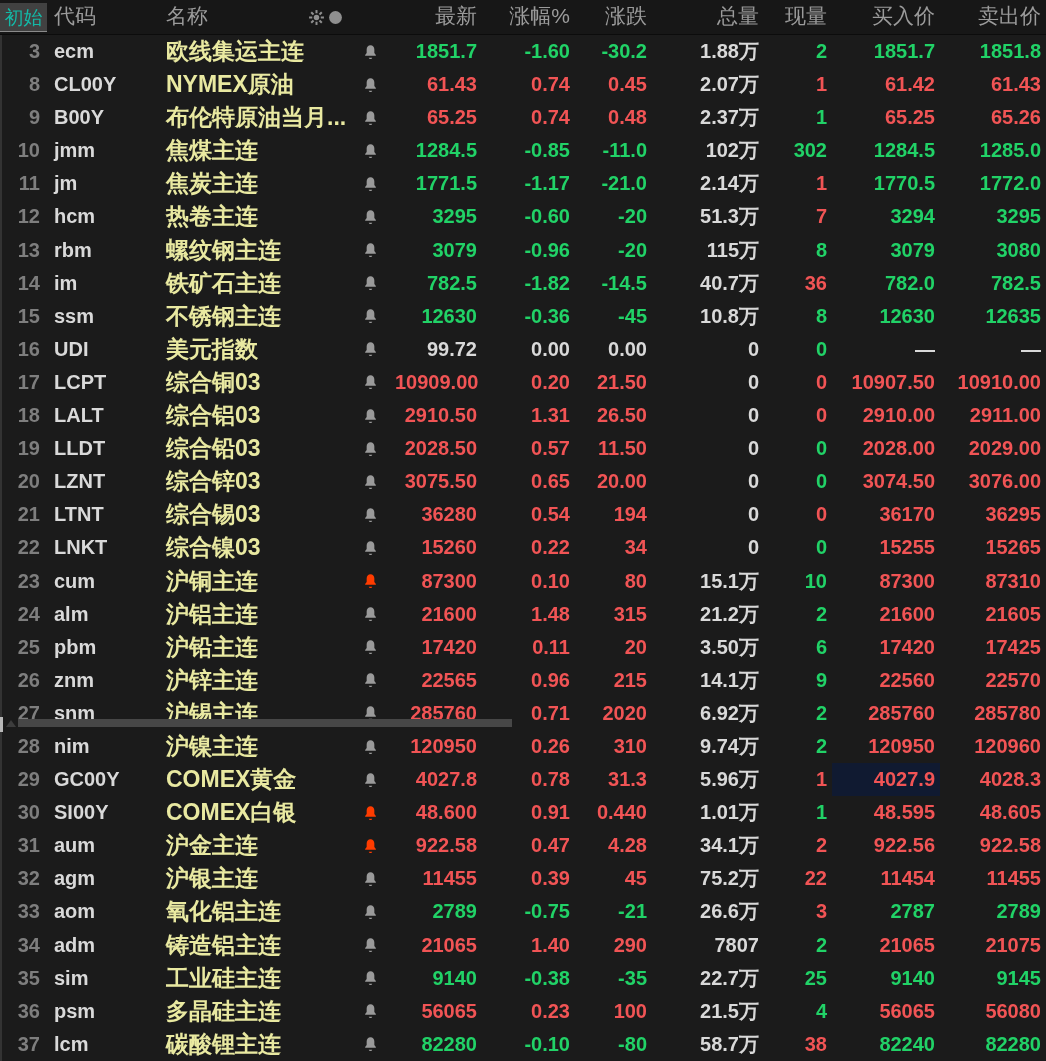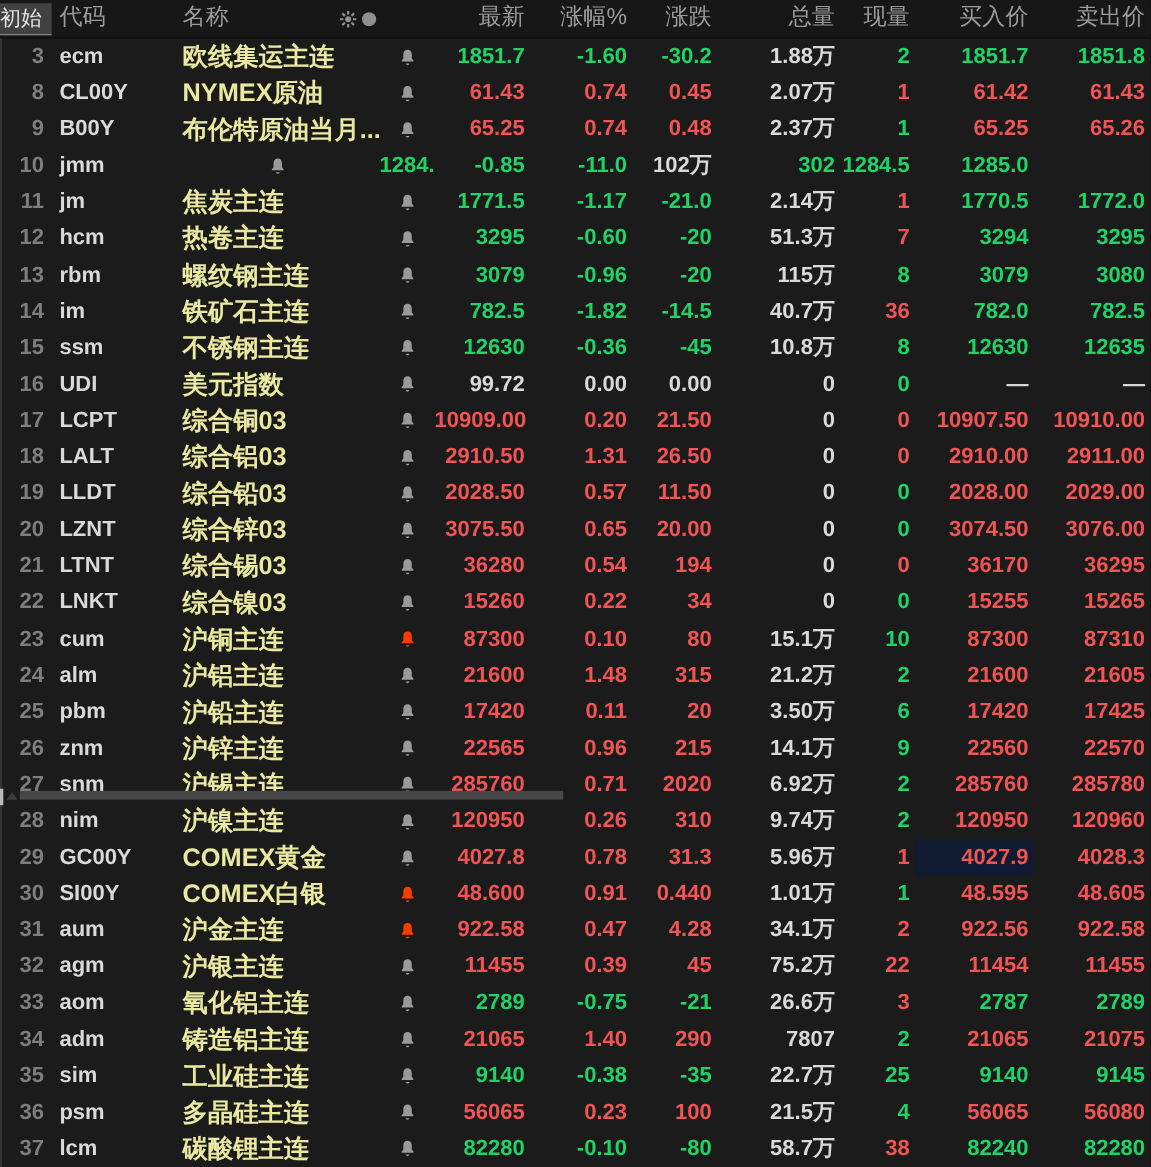--- a/index.html
+++ b/index.html
@@ -24,22 +24,22 @@
     background:#171717;
     color:#9b9b9b;font-size:21px;
     border-bottom:1px solid #0c0c0c;
   }
   .hcell{overflow:hidden;white-space:nowrap;}
   .h-left{text-align:left;padding-left:10px;}
   .h-right{text-align:right;padding-right:5px;}
   .tab-initial{
     position:absolute;left:0;top:3px;
     width:47px;height:29px;line-height:29px;
-    background:#414141;color:#e5e5e5;
-    text-align:left;font-size:19px;
+    background:#414141;color:#14b8a6;
+    text-align:center;font-size:19px;
     border-bottom:1px solid #8a8a8a;
   }
   .name-hcell{position:relative;padding-left:6px;}
   .hdr-icons{position:absolute;right:2px;top:0;height:35px;display:flex;align-items:center;gap:3px;}
   .hdr-icons svg{display:block;}
 
   .rows{
     position:relative;
     height:1026px;
     border-left:2px solid #333333;
@@ -183,20 +183,21 @@
     <div class="cell num c-chg c-up">0.48</div>
     <div class="cell num c-vol">2.37万</div>
     <div class="cell num c-cur c-down">1</div>
     <div class="cell num c-bid c-up">65.25</div>
     <div class="cell num c-ask c-up">65.26</div>
   </div>
 
   <div class="row">
     <div class="cell c-num">10</div>
     <div class="cell c-code">jmm</div>
+    <div class="cell c-name">焦煤主连</div>
     <div class="cell c-bell bell-gray">
       <svg width="15" height="16" viewBox="0 0 16 17">
         <path d="M8 1.2C5.5 1.2 3.9 3.1 3.9 5.8v3.7L2.3 11.6v1h11.4v-1L12.1 9.5V5.8C12.1 3.1 10.5 1.2 8 1.2z"></path>
         <path d="M8 16c.95 0 1.7-.65 1.85-1.5H6.15C6.3 15.35 7.05 16 8 16z"></path>
       </svg>
     </div>
     <div class="cell num c-last c-down">1284.5</div>
     <div class="cell num c-pct c-down">-0.85</div>
     <div class="cell num c-chg c-down">-11.0</div>
     <div class="cell num c-vol">102万</div>

